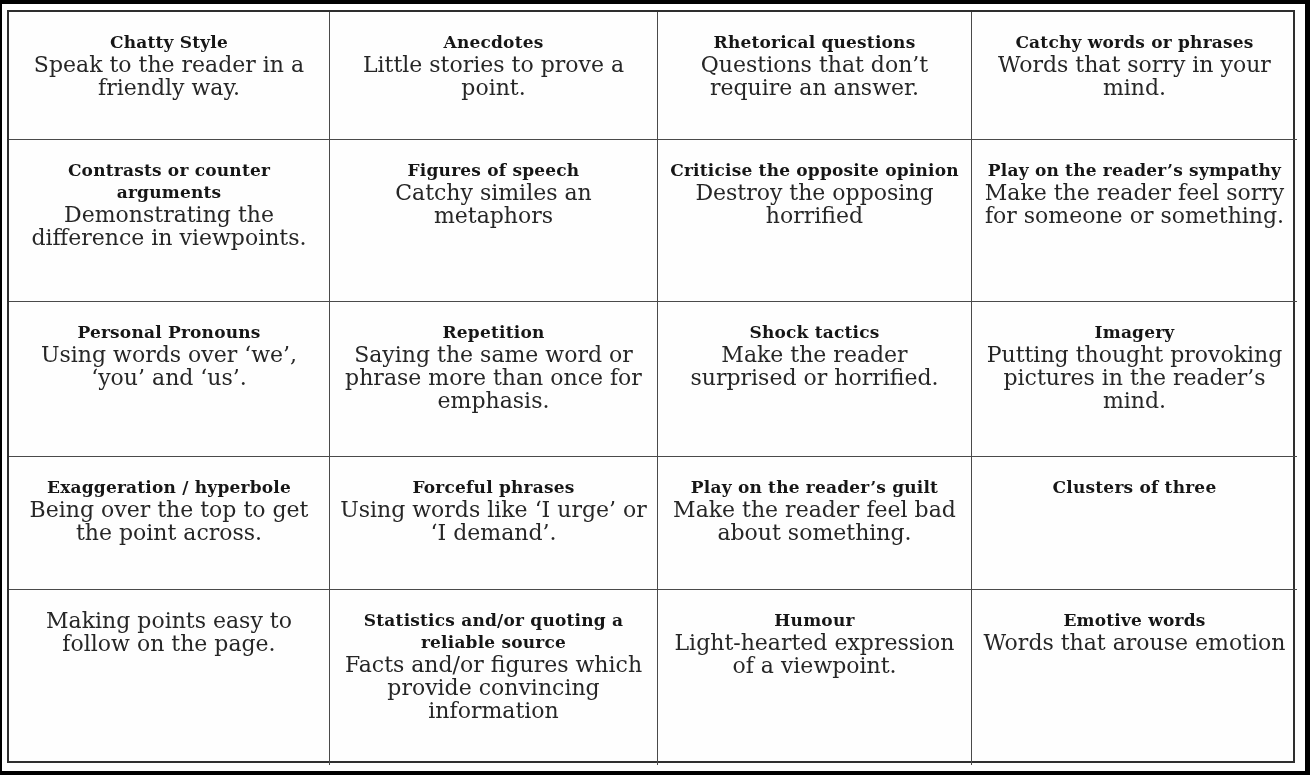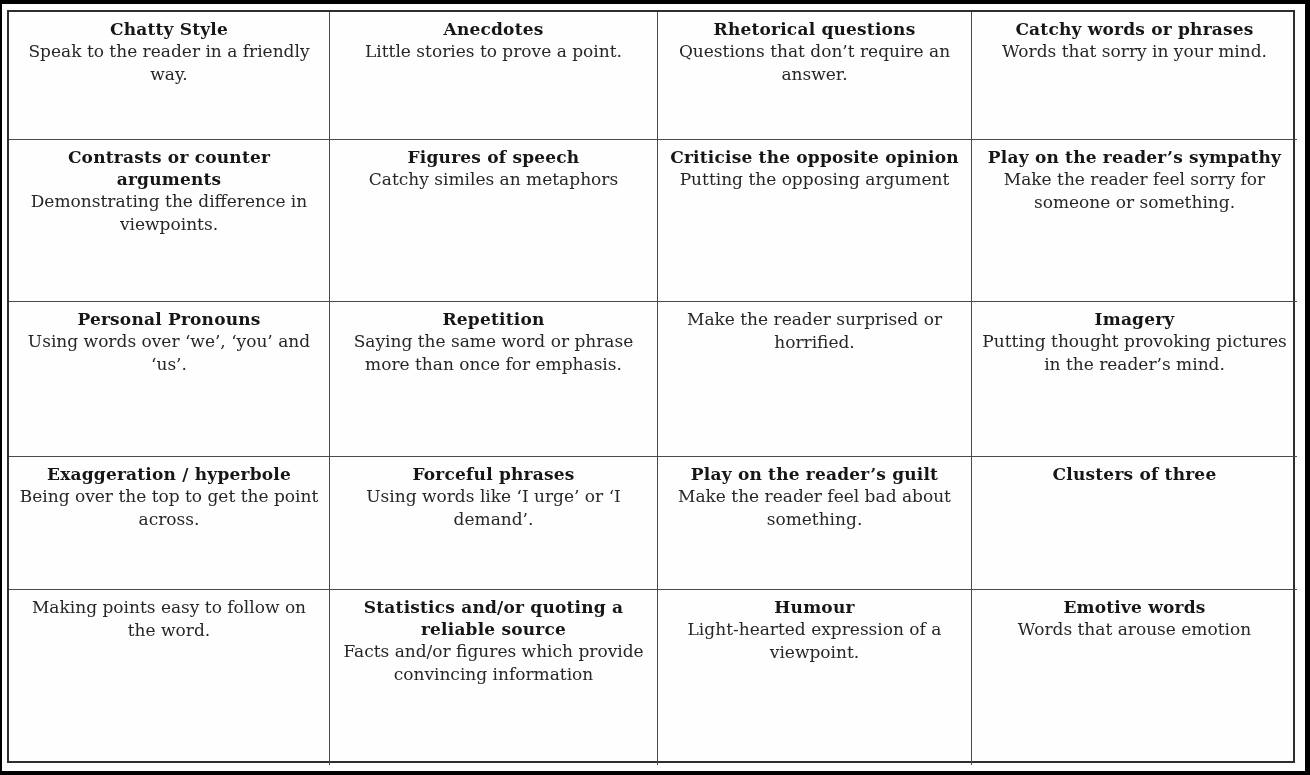--- a/index.html
+++ b/index.html
@@ -32,36 +32,36 @@
     grid-template-columns: 321px 328px 314px 325px;
     grid-template-rows: 128px 162px 155px 133px 175px;
     border: 2px solid #2e2e2e;
     box-sizing: border-box;
     background: #fefefe;
   }
   .cell {
     border-right: 1px solid #4a4a4a;
     border-bottom: 1px solid #4a4a4a;
     box-sizing: border-box;
-    padding: 6px 8px 4px 8px;
+    padding: 19px 8px 4px 8px;
     text-align: center;
     color: #1f1f1f;
     overflow: hidden;
   }
   .cell.last-col { border-right: none; }
   .cell.last-row { border-bottom: none; }
   .cell-title {
     font-weight: bold;
     font-size: 17px;
     line-height: 22px;
     color: #161616;
     letter-spacing: 0.2px;
   }
   .cell-desc {
-    font-size: 17px;
+    font-size: 22px;
     line-height: 23px;
     color: #262626;
   }
 </style>
 </head>
 <body>
 
 <div class="page">
   <div class="techniques-table">
 
@@ -85,36 +85,37 @@
     <div class="cell">
       <div class="cell-title">Contrasts or counter arguments</div>
       <div class="cell-desc">Demonstrating the difference in viewpoints.</div>
     </div>
     <div class="cell">
       <div class="cell-title">Figures of speech</div>
       <div class="cell-desc">Catchy similes an metaphors</div>
     </div>
     <div class="cell">
       <div class="cell-title">Criticise the opposite opinion</div>
-      <div class="cell-desc">Putting the opposing argument</div>
+      <div class="cell-desc">Destroy the opposing horrified</div>
     </div>
     <div class="cell last-col">
       <div class="cell-title">Play on the reader’s sympathy</div>
       <div class="cell-desc">Make the reader feel sorry for someone or something.</div>
     </div>
 
     <div class="cell">
       <div class="cell-title">Personal Pronouns</div>
       <div class="cell-desc">Using words over ‘we’, ‘you’ and ‘us’.</div>
     </div>
     <div class="cell">
       <div class="cell-title">Repetition</div>
       <div class="cell-desc">Saying the same word or phrase more than once for emphasis.</div>
     </div>
     <div class="cell">
+      <div class="cell-title">Shock tactics</div>
       <div class="cell-desc">Make the reader surprised or horrified.</div>
     </div>
     <div class="cell last-col">
       <div class="cell-title">Imagery</div>
       <div class="cell-desc">Putting thought provoking pictures in the reader’s mind.</div>
     </div>
 
     <div class="cell">
       <div class="cell-title">Exaggeration / hyperbole</div>
       <div class="cell-desc">Being over the top to get the point across.</div>
@@ -125,21 +126,21 @@
     </div>
     <div class="cell">
       <div class="cell-title">Play on the reader’s guilt</div>
       <div class="cell-desc">Make the reader feel bad about something.</div>
     </div>
     <div class="cell last-col">
       <div class="cell-title">Clusters of three</div>
     </div>
 
     <div class="cell last-row">
-      <div class="cell-desc">Making points easy to follow on the word.</div>
+      <div class="cell-desc">Making points easy to follow on the page.</div>
     </div>
     <div class="cell last-row">
       <div class="cell-title">Statistics and/or quoting a reliable source</div>
       <div class="cell-desc">Facts and/or figures which provide convincing information</div>
     </div>
     <div class="cell last-row">
       <div class="cell-title">Humour</div>
       <div class="cell-desc">Light-hearted expression of a viewpoint.</div>
     </div>
     <div class="cell last-col last-row">

